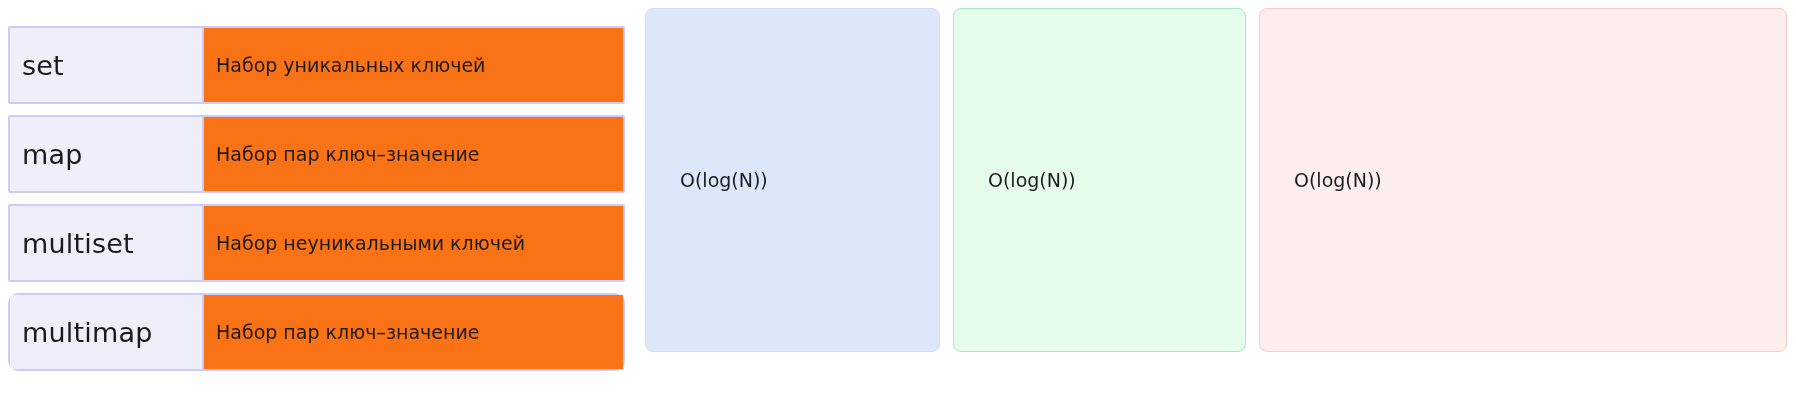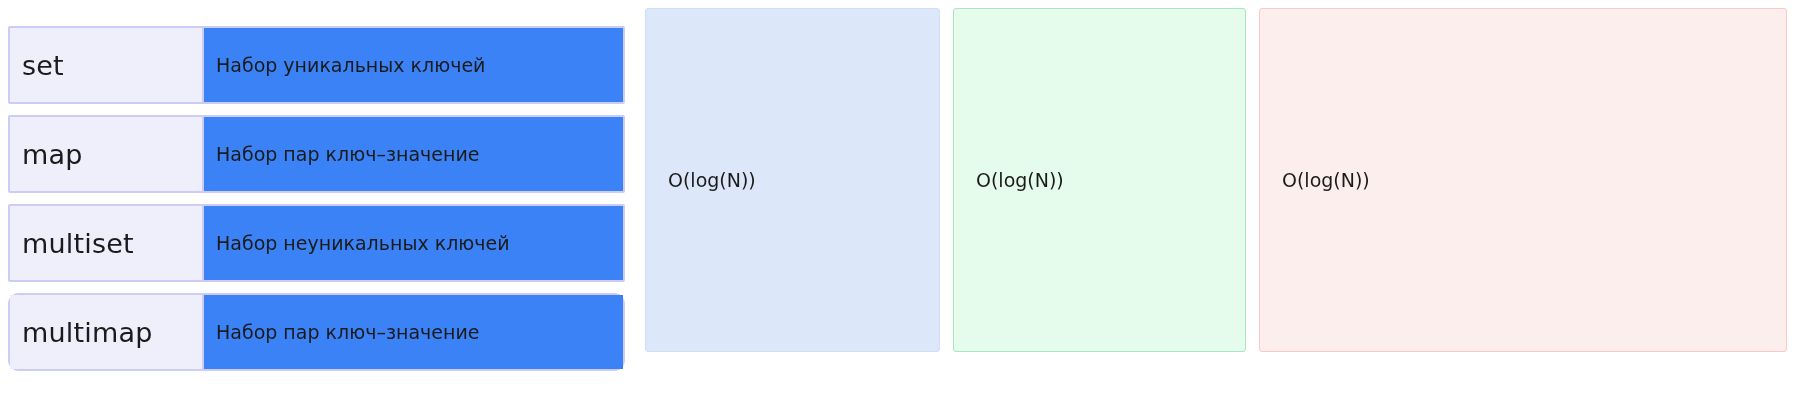--- a/index.html
+++ b/index.html
@@ -58,43 +58,43 @@
     padding-left: 12px;
     font-size: 27px;
     font-weight: 400;
     letter-spacing: 0.2px;
     color: #1b1b1b;
   }
 
   .cell-desc {
     flex: 1 1 auto;
     box-sizing: border-box;
-    background: #3b82f6;
+    background: #f97316;
     display: flex;
     flex-direction: column;
     justify-content: center;
     padding-left: 12px;
     font-size: 19px;
     line-height: 1.42;
     color: #1b1b1b;
   }
   .cell-desc .line2 { display: block; }
 
   
   .box {
     position: absolute;
     top: 8px;
     height: 344px;
     box-sizing: border-box;
     display: flex;
     align-items: center;
-    padding-left: 22px;
+    padding-left: 34px;
     font-size: 19px;
     color: #1b1b1b;
-    border-radius: 3px;
+    border-radius: 8px;
   }
 
   .box-blue {
     left: 645px;
     width: 295px;
     background: #dce7f9;
     border: 1px solid #cfdff6;
   }
   .box-green {
     left: 953px;
@@ -126,21 +126,21 @@
     <div class="table-row">
       <div class="cell-key">map</div>
       <div class="cell-desc">
         <span>Набор пар ключ–значение</span>
       </div>
     </div>
 
     <div class="table-row">
       <div class="cell-key">multiset</div>
       <div class="cell-desc">
-        <span>Набор неуникальных ключей</span>
+        <span>Набор неуникальными ключей</span>
       </div>
     </div>
 
     <div class="table-row tall">
       <div class="cell-key">multimap</div>
       <div class="cell-desc">
         <span>Набор пар ключ–значение</span>
       </div>
     </div>
 

